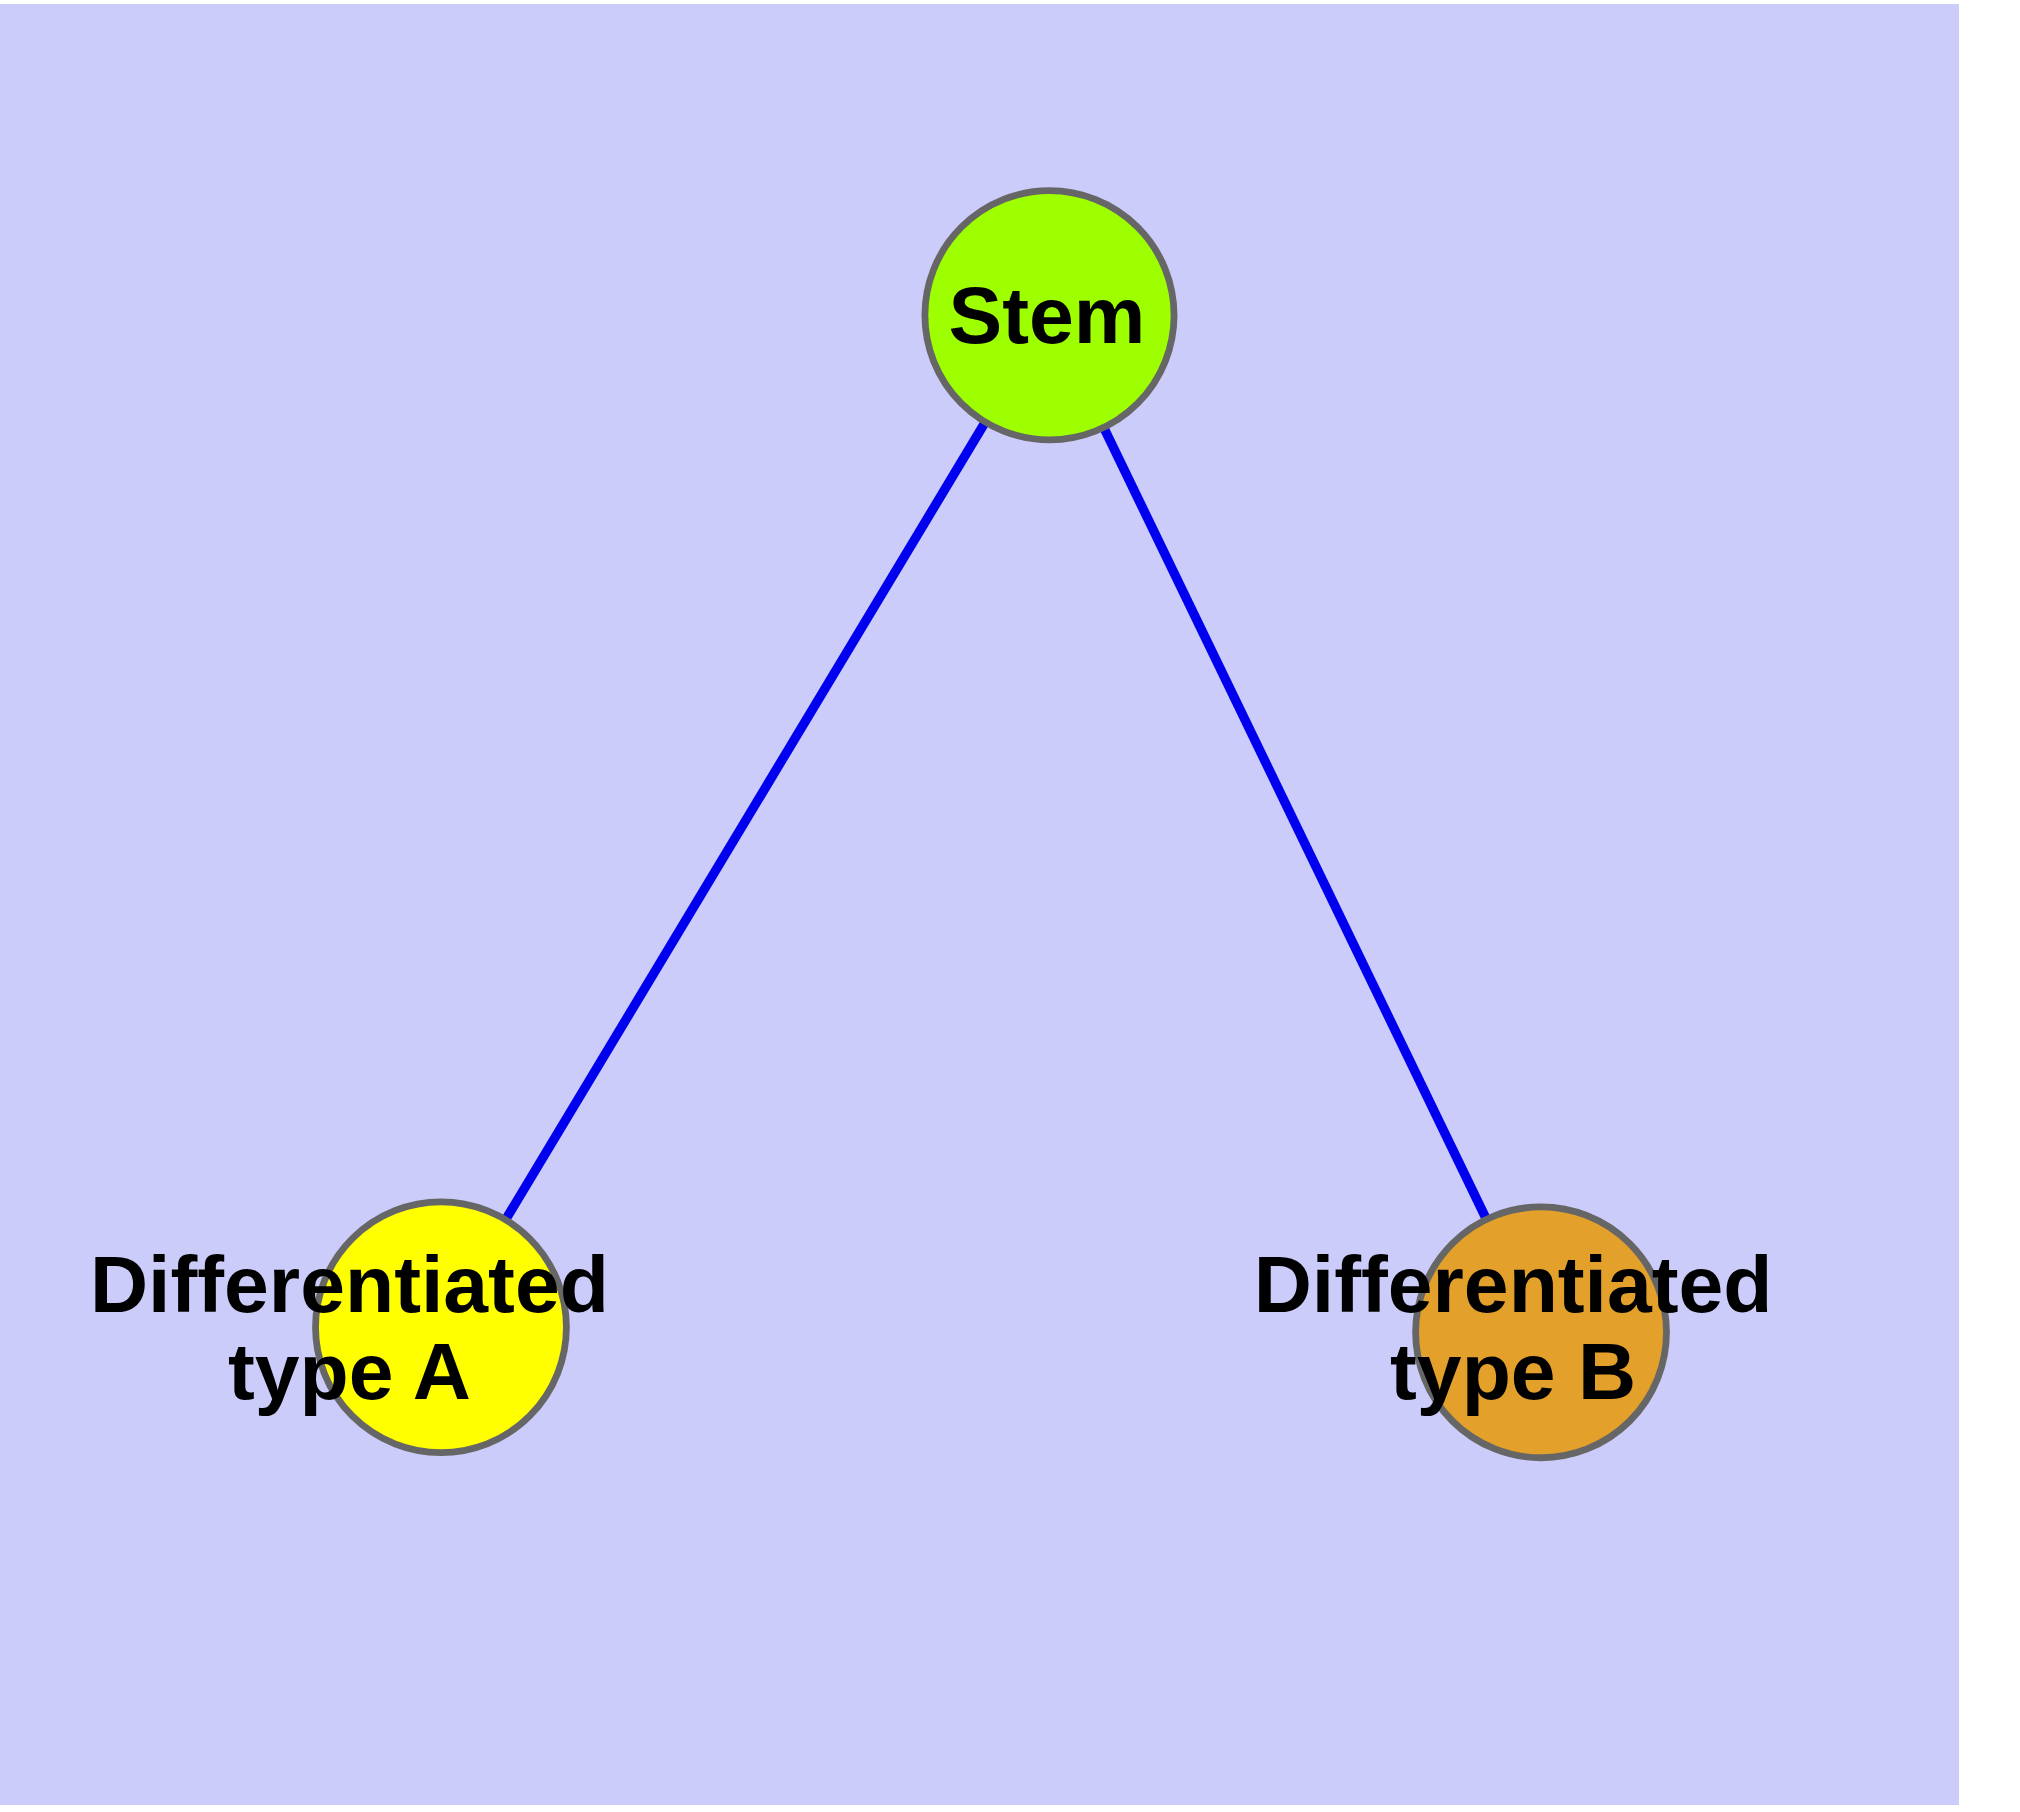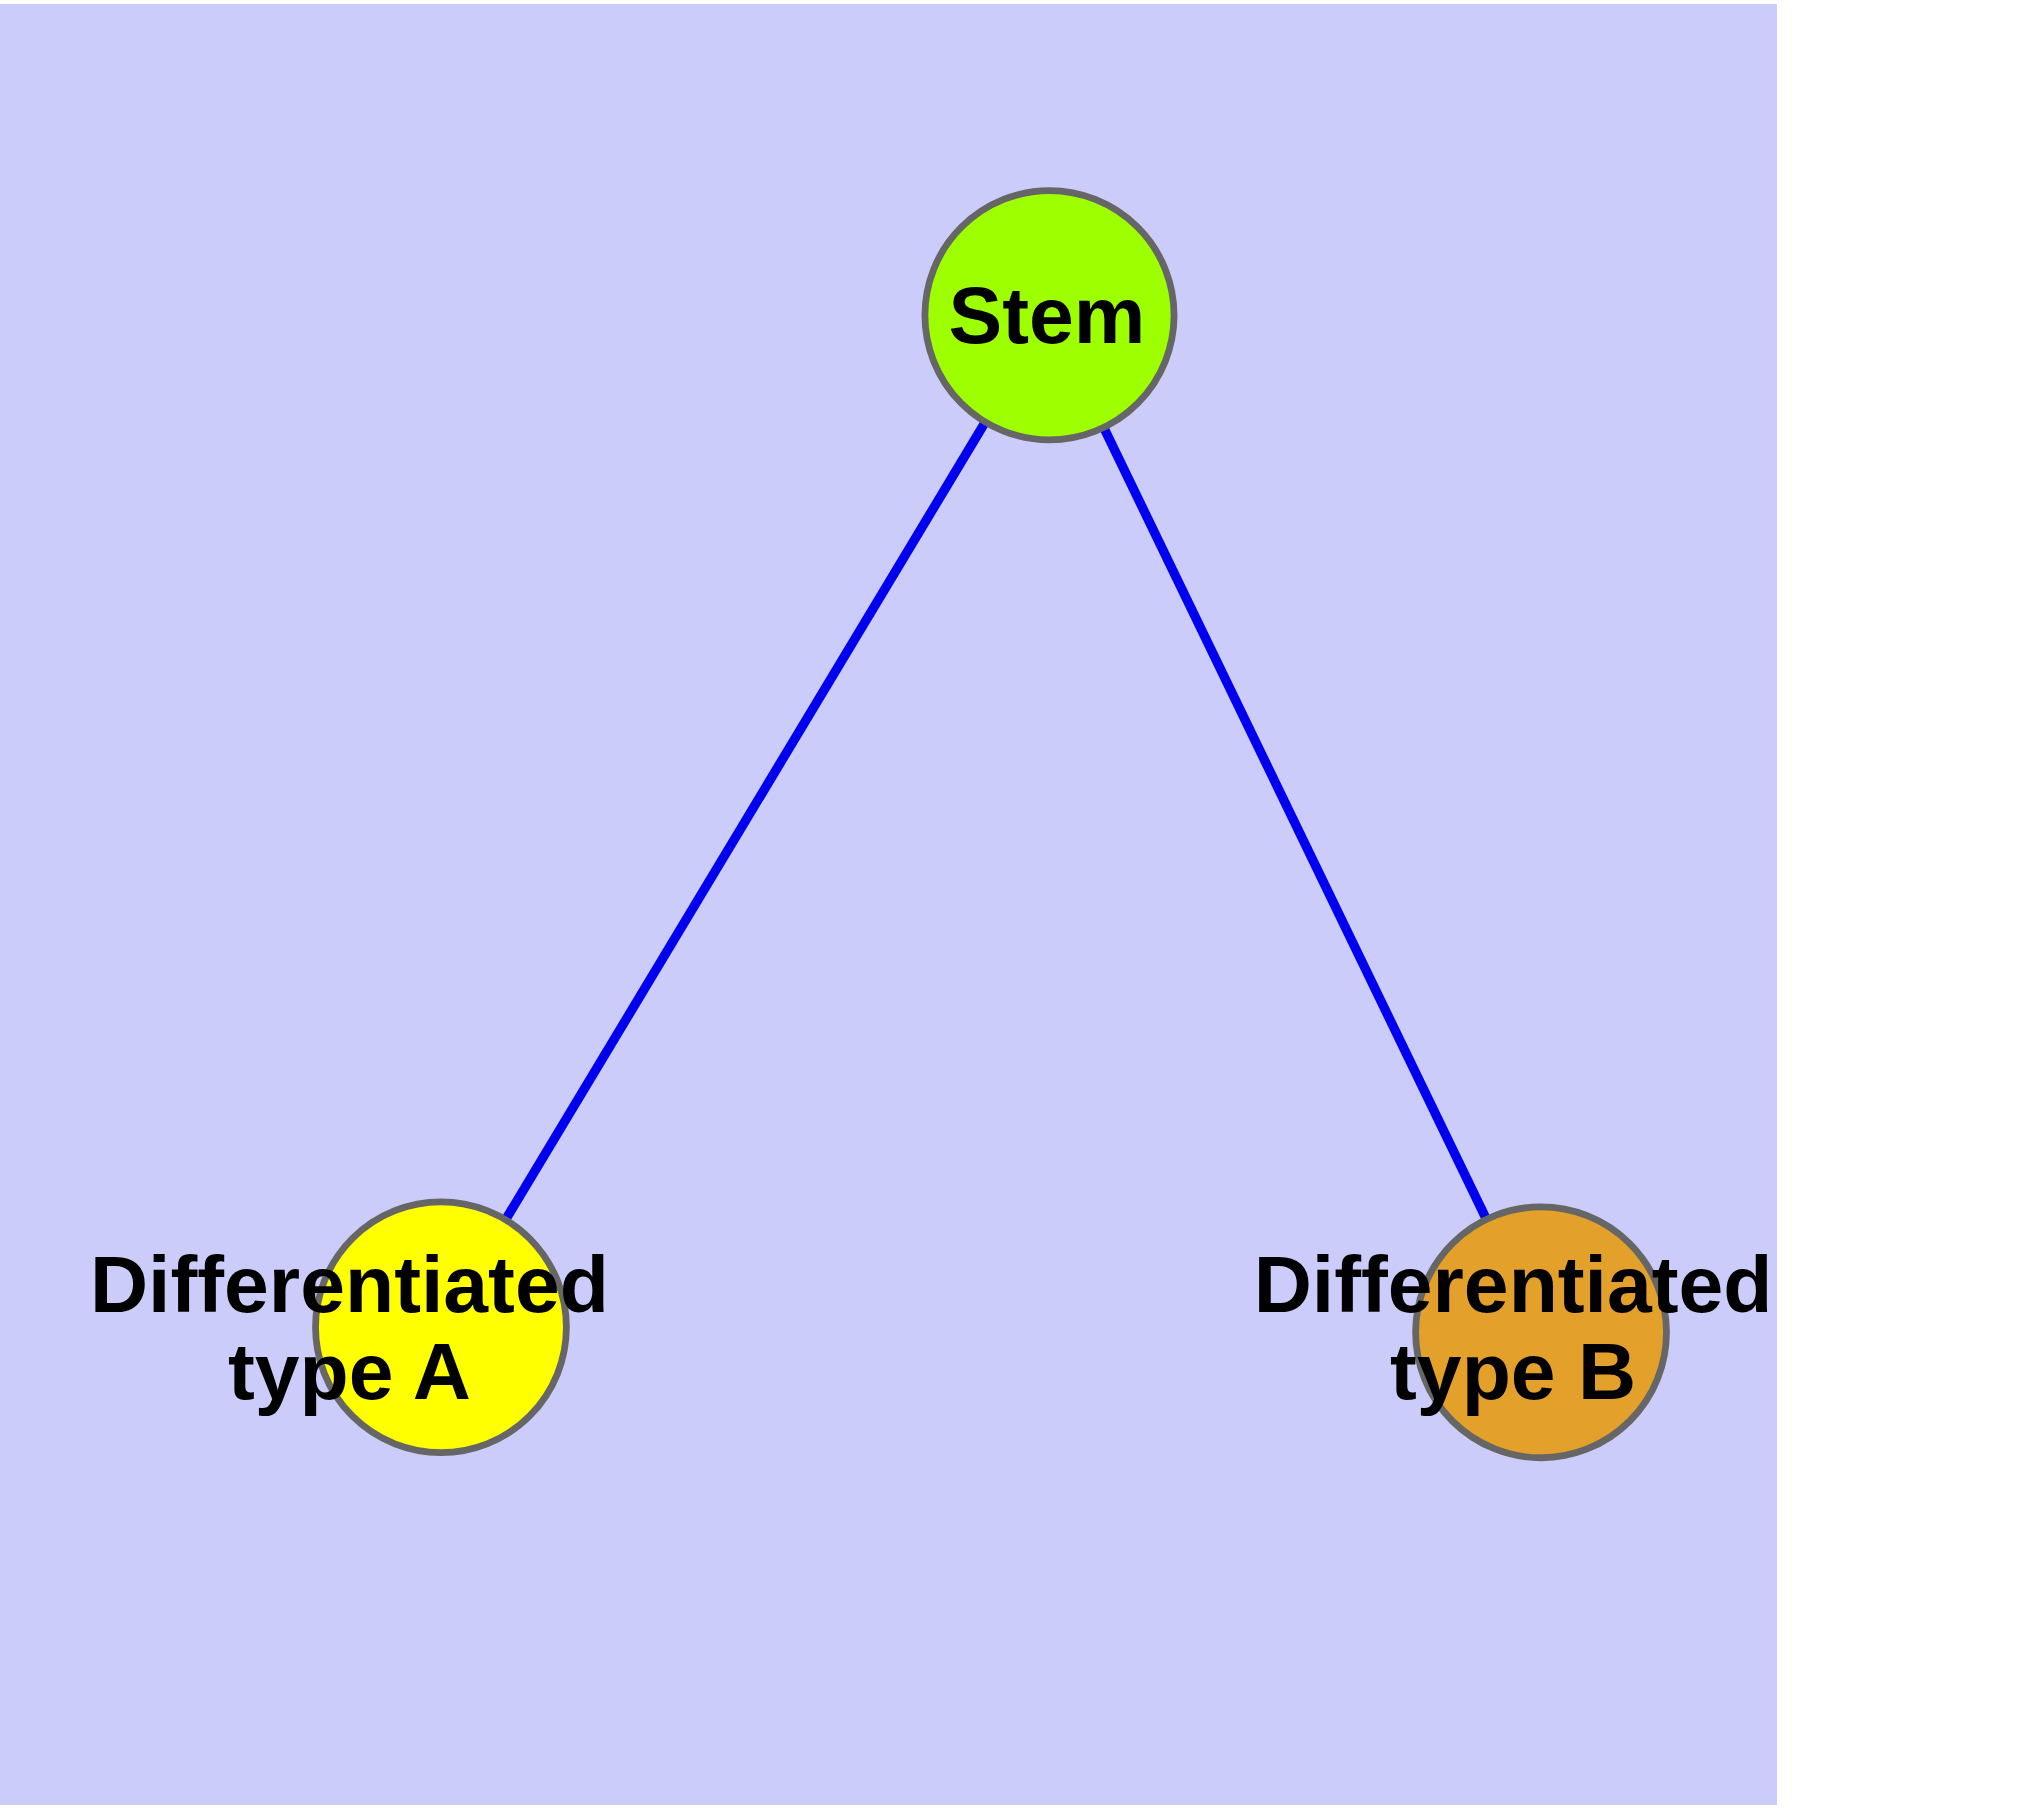--- a/index.html
+++ b/index.html
@@ -2,21 +2,21 @@
 <html style="font-size:13.6px"><head>
 <meta charset="utf-8">
 <style>
   html, body {
     margin: 0;
     padding: 0;
     background: #ffffff;
   }
   #canvas {
     position: relative;
-    width: 1777px;
+    width: 1959px;
     height: 1812px;
     background: #ffffff;
     overflow: hidden;
     font-family: "Liberation Sans", sans-serif;
   }
   #plot-bg {
     position: absolute;
     left: 0;
     top: 4.2px;
     width: 2021px;

